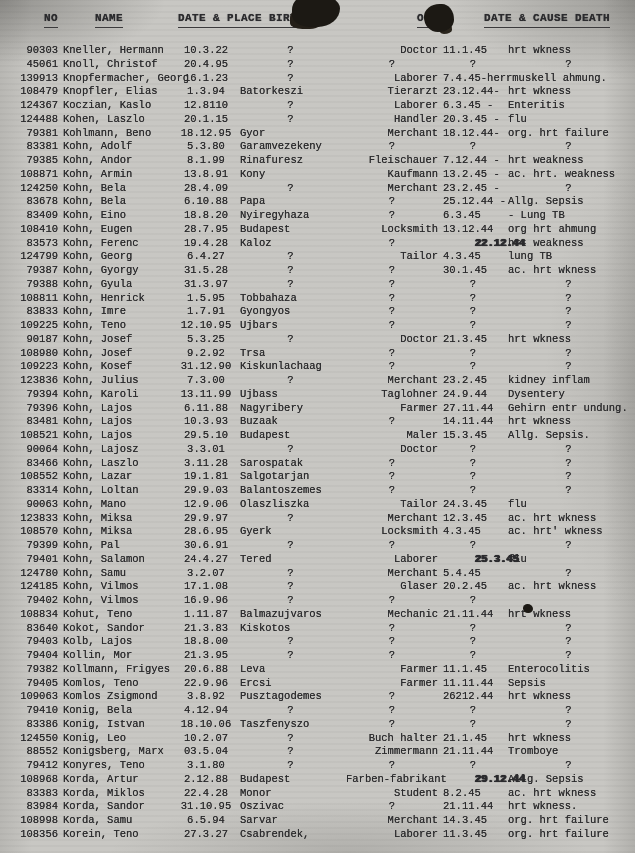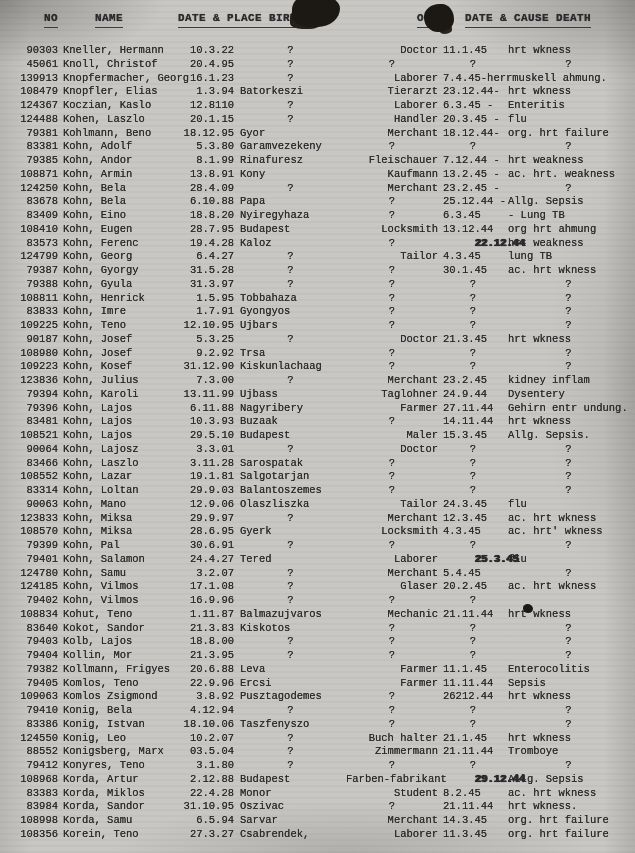--- a/index.html
+++ b/index.html
@@ -22,36 +22,36 @@
     display:grid;
     grid-template-columns:42px 110px 56px 102px 92px 60px 1fr;
     column-gap:5px;
     padding:0 6px 0 16px;
     height:13.75px;
     line-height:13.75px;
     font-size:10.5px;
   }
   .cell{white-space:pre; text-shadow:0 0 .6px rgba(43,42,40,.85);}
   .cell.no{text-align:right;}
-  .cell.birth{text-align:right;}
+  .cell.birth{text-align:center;}
   .cell.place{padding-left:1px;}
   .cell.occ{text-align:right;}
   .cell.q{text-align:center;}
   .cell.struck{font-weight:bold;text-shadow:.7px 0 currentColor,-.7px 0 currentColor,0 0 1px rgba(20,20,20,.8);margin-left:32px;}
   .header{
     margin-top:10px;
     margin-bottom:16px;
     height:18px;line-height:16px;
     font-size:11px;font-weight:bold;
     letter-spacing:.4px;
   }
   .header .cell{text-shadow:0 0 .7px rgba(30,30,32,.9);}
   .header .name-h{padding-left:32px;}
   .header .birth-h{grid-column:3/5;}
-  .header .death-h{grid-column:6/8;padding-left:22px;}
+  .header .death-h{grid-column:6/8;padding-left:22px;text-align:center;}
   .hl{display:inline-block;border-bottom:1.6px solid #3b3a3c;padding-bottom:1px;}
   .blot{position:absolute;background:#1c1914;filter:blur(.6px);}
   .blot-1{left:292px;top:-6px;width:48px;height:33px;border-radius:46% 62% 58% 48%/60% 55% 70% 45%;
           box-shadow:-8px 8px 0 -6px #241f18;}
   .blot-2{left:424px;top:4px;width:30px;height:28px;border-radius:58% 45% 60% 52%/50% 62% 48% 58%;
           box-shadow:6px 10px 0 -8px #2a251d;}
   .blot-3{left:523px;top:604px;width:10px;height:9px;border-radius:50% 60% 50% 55%;}
 </style>
 </head>
 <body>

